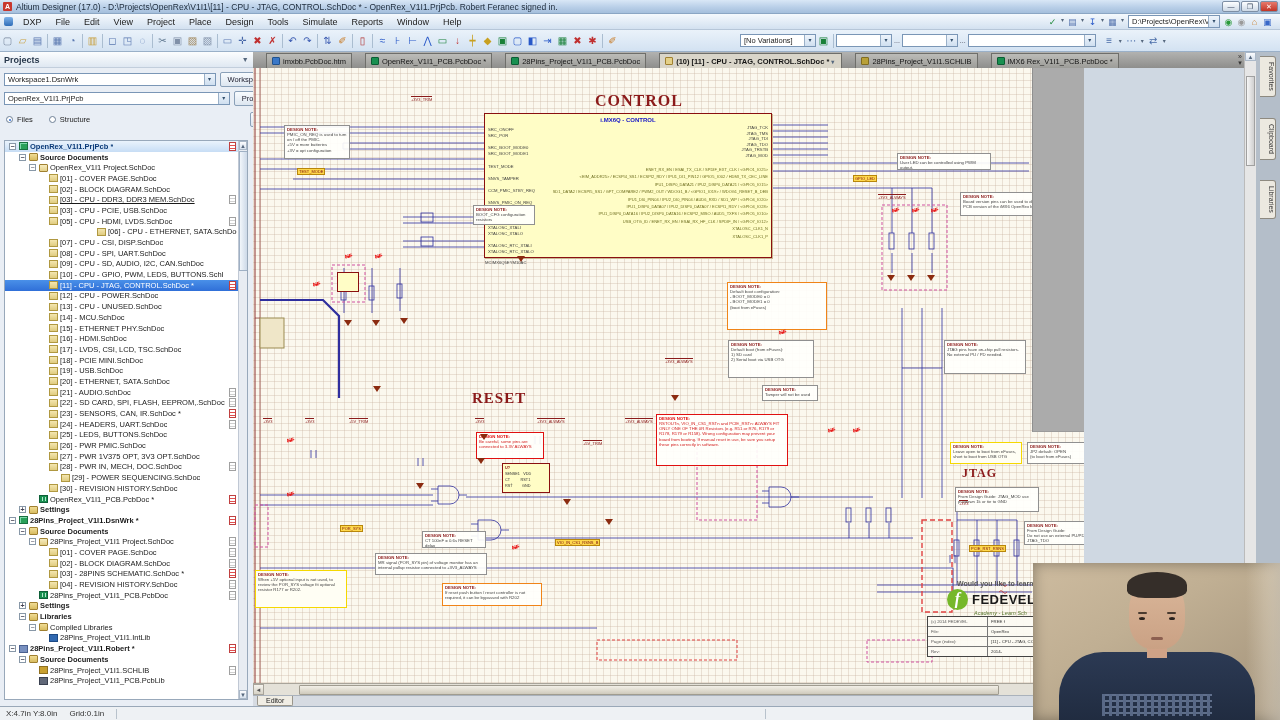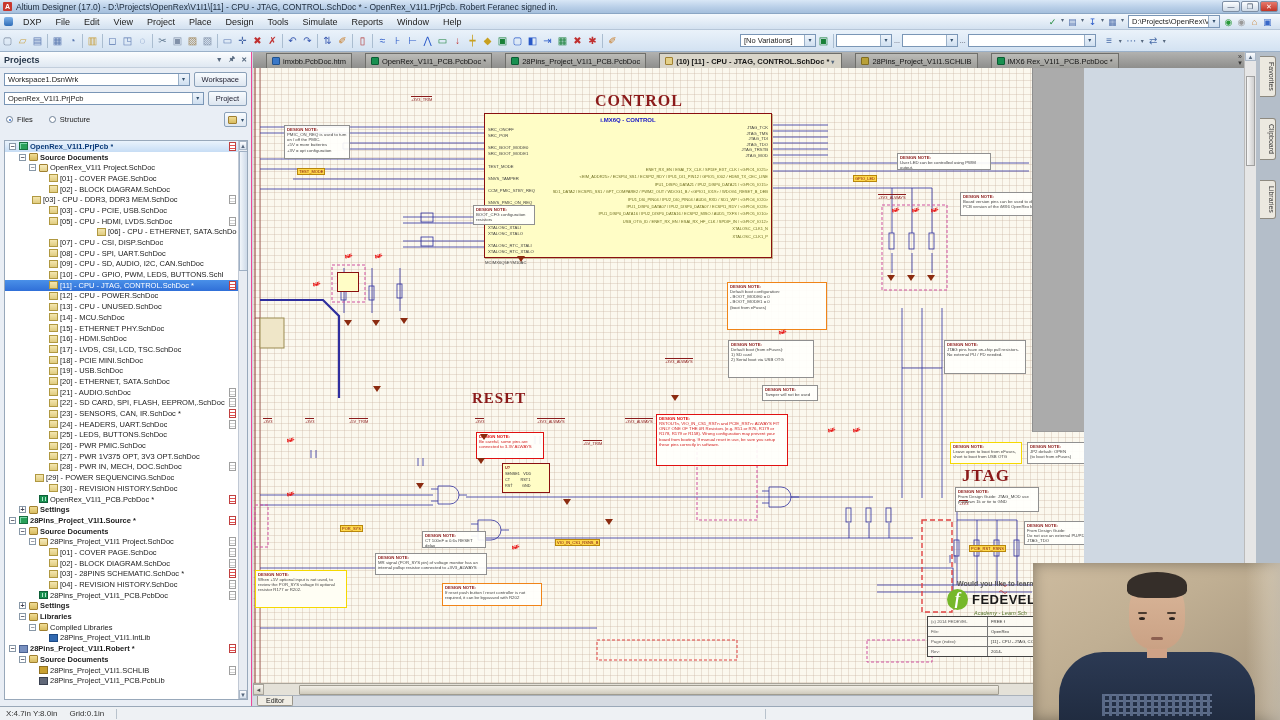--- a/index.html
+++ b/index.html
@@ -32,21 +32,21 @@
     border-left:1px solid #9ab0c8;font-size:6px;color:#33506e;text-align:center;line-height:11px;flex:none}
 
   
   #toolbar{position:absolute;left:0;top:30px;width:1280px;height:22px;
     background:linear-gradient(#eaf2fa,#d3e2f2);border-bottom:1px solid #9ab0c8;
     display:flex;align-items:center;font-size:10px}
   .tbi{width:15px;height:15px;text-align:center;line-height:15px;flex:none}
   .tsep{width:1px;height:14px;background:#aabdd0;margin:0 2px;flex:none}
 
   
-  #panel{position:absolute;left:0;top:52px;width:252px;height:654px;background:#e9eef5;border-right:1px solid #ec4899}
+  #panel{position:absolute;left:0;top:52px;width:280px;height:654px;background:#e9eef5;border-right:3px solid #ec4899}
   #panel-head{height:16px;background:linear-gradient(#fcfdfe,#dfe8f2);border-bottom:1px solid #c2cedc;
     display:flex;align-items:center;font-size:9px;font-weight:bold;color:#28384c;padding:0 4px}
   #panel-head .hic{margin-left:6px;font-size:7px;color:#56687e}
   #panel-head .hsp{margin-left:auto}
   .prow{display:flex;align-items:center;margin:4px 4px 0 4px;gap:4px}
   .prow .combo{flex:1}
   .pbtn{height:15px;border:1px solid #8aa0b8;border-radius:2px;background:linear-gradient(#f8fbfe,#dde6f0);
     font-size:7.5px;color:#223;padding:0 7px;line-height:13px;flex:none}
   #radio-row{display:flex;align-items:center;margin:6px 4px 4px 6px;font-size:7.5px;color:#222;gap:4px}
   .radio{width:7px;height:7px;border:1px solid #6e8096;border-radius:50%;background:#fff;flex:none;position:relative}
@@ -349,21 +349,21 @@
         <div class="trow" style="padding-left: 34px;">
           <span style="width: 9px; flex: 0 0 auto;"></span>
           <span class="tico ic-sch"></span>
           <span class="tlab" style="overflow: hidden; text-overflow: clip;">[01] - COVER PAGE.SchDoc</span>
         </div>
         <div class="trow" style="padding-left: 34px;">
           <span style="width: 9px; flex: 0 0 auto;"></span>
           <span class="tico ic-sch"></span>
           <span class="tlab" style="overflow: hidden; text-overflow: clip;">[02] - BLOCK DIAGRAM.SchDoc</span>
         </div>
-        <div class="trow" style="padding-left: 17px;">
+        <div class="trow" style="padding-left: 34px; text-decoration: underline;">
           <span style="width: 9px; flex: 0 0 auto;"></span>
           <span class="tico ic-sch"></span>
           <span class="tlab" style="overflow: hidden; text-overflow: clip;">[03] - CPU - DDR3, DDR3 MEM.SchDoc</span>
           <span class="st st-page"></span>
         </div>
         <div class="trow" style="padding-left: 34px;">
           <span style="width: 9px; flex: 0 0 auto;"></span>
           <span class="tico ic-sch"></span>
           <span class="tlab" style="overflow: hidden; text-overflow: clip;">[03] - CPU - PCIE, USB.SchDoc</span>
         </div>
@@ -487,21 +487,21 @@
           <span style="width: 9px; flex: 0 0 auto;"></span>
           <span class="tico ic-sch"></span>
           <span class="tlab" style="overflow: hidden; text-overflow: clip;">[27] - PWR 1V375 OPT, 3V3 OPT.SchDoc</span>
         </div>
         <div class="trow" style="padding-left: 34px;">
           <span style="width: 9px; flex: 0 0 auto;"></span>
           <span class="tico ic-sch"></span>
           <span class="tlab" style="overflow: hidden; text-overflow: clip;">[28] - PWR IN, MECH, DOC.SchDoc</span>
           <span class="st st-page"></span>
         </div>
-        <div class="trow" style="padding-left: 20px;">
+        <div class="trow" style="padding-left: 46px;">
           <span style="width: 9px; flex: 0 0 auto;"></span>
           <span class="tico ic-sch"></span>
           <span class="tlab" style="overflow: hidden; text-overflow: clip;">[29] - POWER SEQUENCING.SchDoc</span>
         </div>
         <div class="trow" style="padding-left: 34px;">
           <span style="width: 9px; flex: 0 0 auto;"></span>
           <span class="tico ic-sch"></span>
           <span class="tlab" style="overflow: hidden; text-overflow: clip;">[30] - REVISION HISTORY.SchDoc</span>
         </div>
         <div class="trow" style="padding-left: 24px;">
@@ -511,21 +511,21 @@
           <span class="st st-red"></span>
         </div>
         <div class="trow bold" style="padding-left: 14px;">
           <span class="texp">+</span>
           <span class="tico ic-folder"></span>
           <span class="tlab" style="overflow: hidden; text-overflow: clip;">Settings</span>
         </div>
         <div class="trow bold" style="padding-left: 4px;">
           <span class="texp">−</span>
           <span class="tico ic-prj"></span>
-          <span class="tlab" style="overflow: hidden; text-overflow: clip;">28Pins_Project_V1I1.Source *</span>
+          <span class="tlab" style="overflow: hidden; text-overflow: clip;">28Pins_Project_V1I1.DsnWrk *</span>
           <span class="st st-red"></span>
         </div>
         <div class="trow bold" style="padding-left: 14px;">
           <span class="texp">−</span>
           <span class="tico ic-folder"></span>
           <span class="tlab" style="overflow: hidden; text-overflow: clip;">Source Documents</span>
         </div>
         <div class="trow" style="padding-left: 24px;">
           <span class="texp">−</span>
           <span class="tico ic-foldoc"></span>
@@ -703,21 +703,21 @@
       <rect x="2" y="437" width="13" height="42" stroke="#d050a0"></rect>
       <rect x="444" y="362" width="60" height="90" stroke="#d050a0"></rect>
       <rect x="669" y="452" width="30" height="92" stroke="#e04040" stroke-width="1.4" stroke-dasharray="5 3"></rect>
     </g>
 
     <rect x="7" y="250" width="24" height="30" fill="#efe6c8" stroke="#9a8a50"></rect>
   </svg>
 
   <div class="sec-title" style="left:342px;top:24px;font-size:16px">CONTROL</div>
   <div class="sec-title" style="left:219px;top:322px;font-size:15px">RESET</div>
-  <div class="sec-title" style="left:709px;top:398px;font-size:17px">JTAG</div>
+  <div class="sec-title" style="left:709px;top:398px;font-size:12px">JTAG</div>
 
   <div id="icblock">
     <div id="iclabel">i.MX6Q - CONTROL</div>
     <div id="icpins-l">SRC_ONOFF
 SRC_POR
 
 SRC_BOOT_MODE0
 SRC_BOOT_MODE1
 
 TEST_MODE

